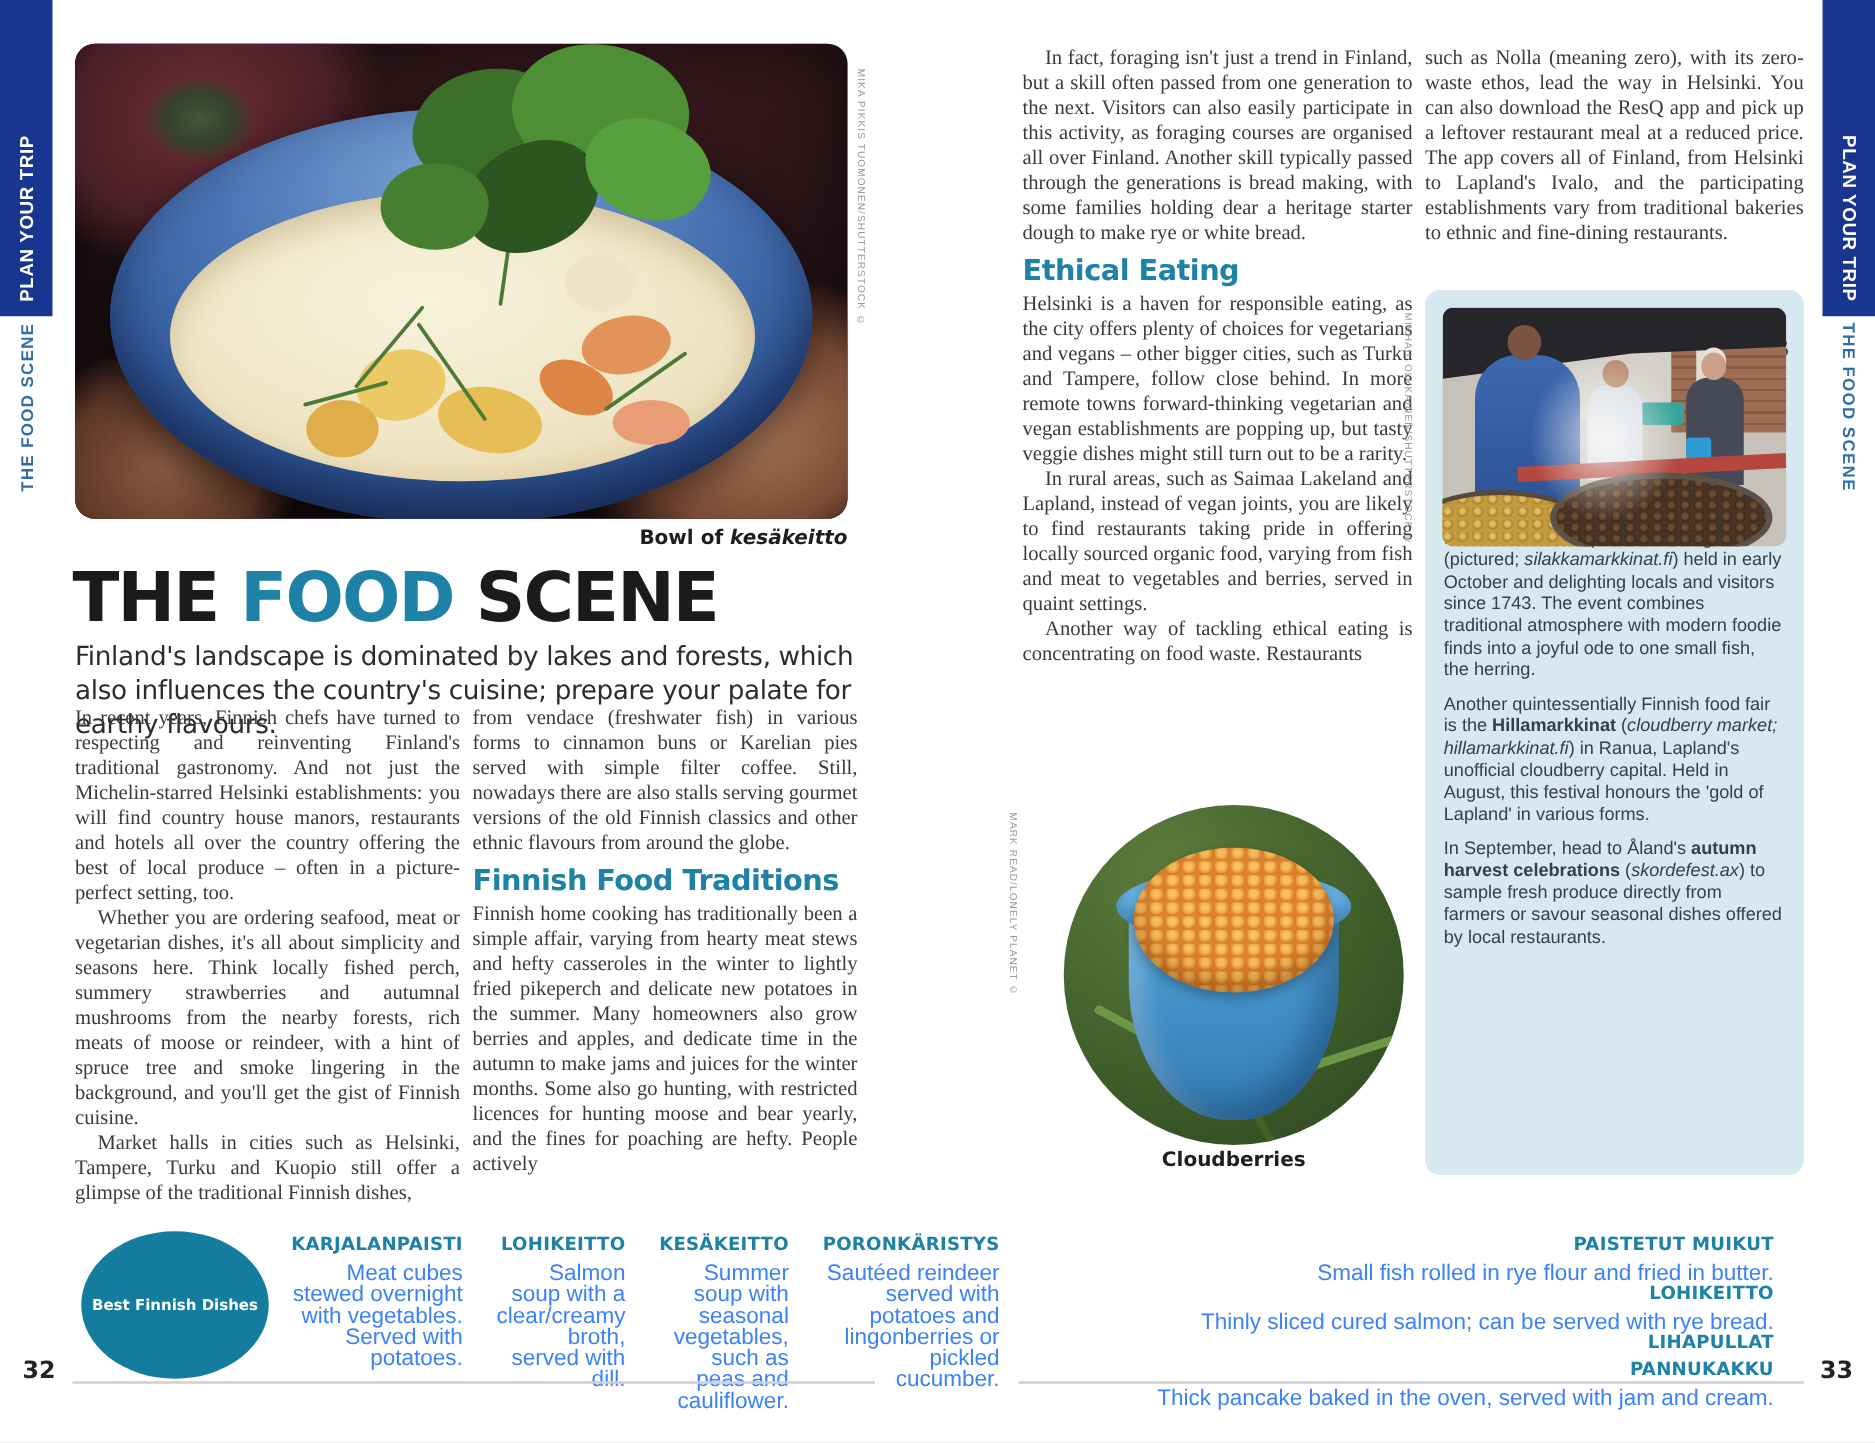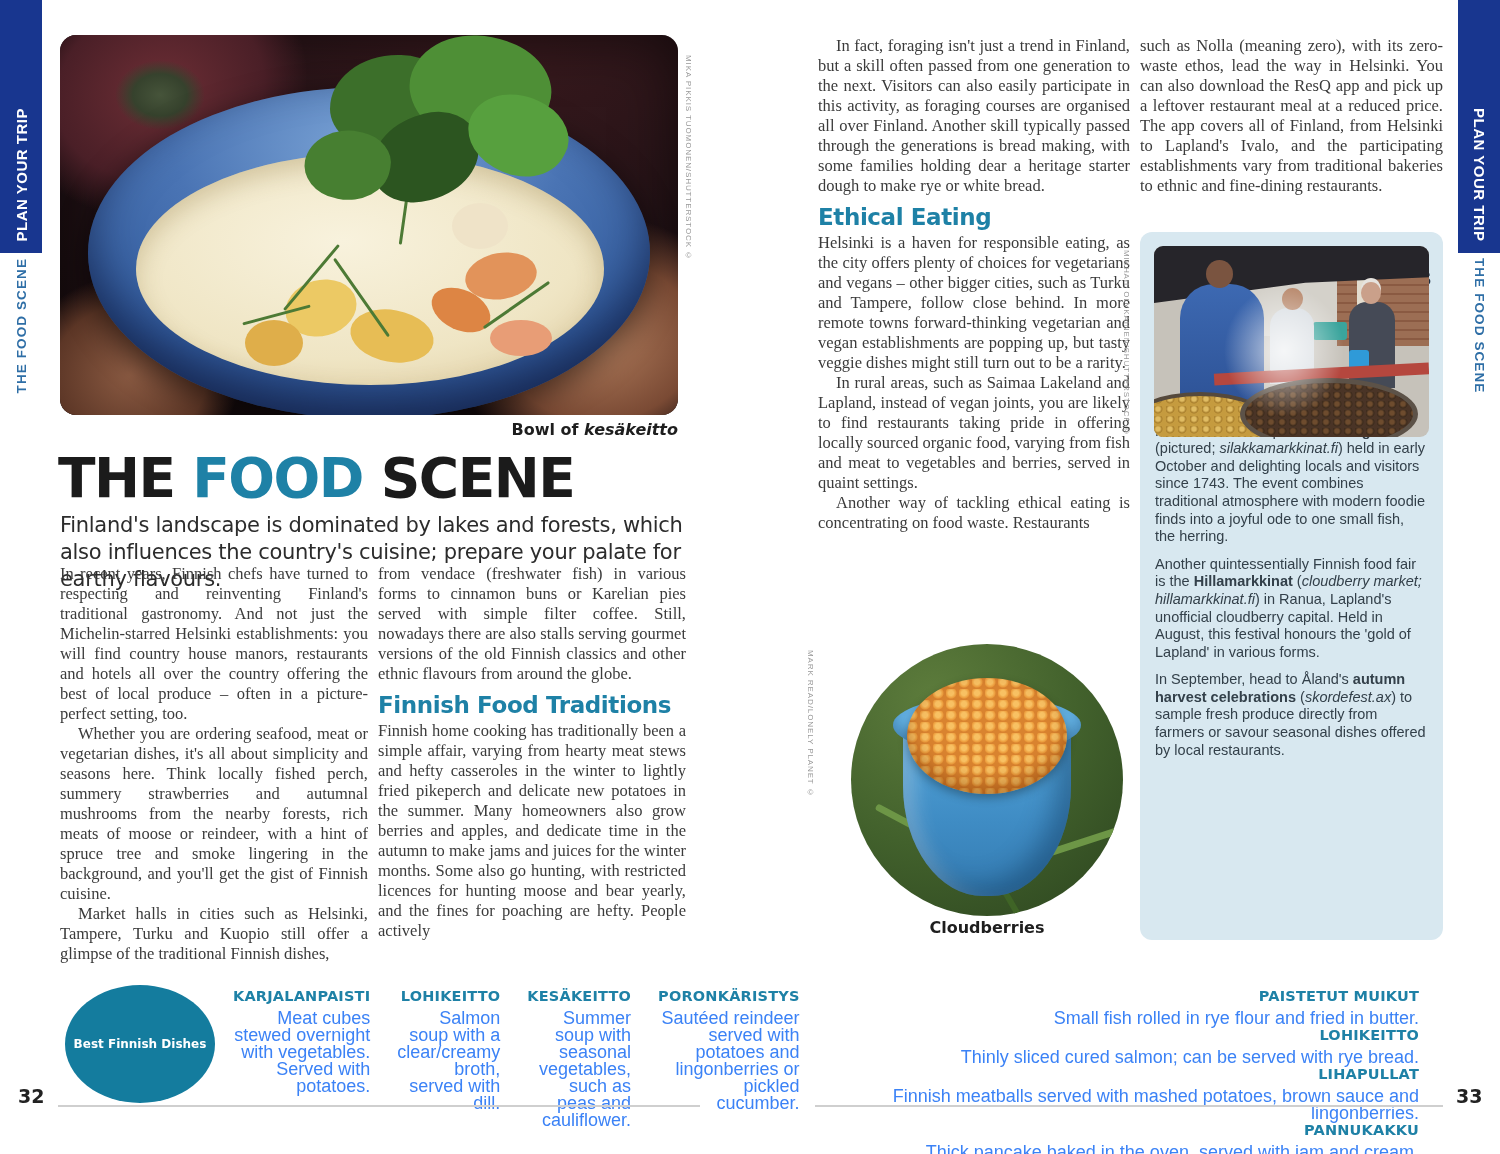--- a/index.html
+++ b/index.html
@@ -249,21 +249,20 @@
     <div class="dish" style="padding:0 26px;">
       <h4>PAISTETUT MUIKUT</h4>
       <p>Small fish rolled in rye flour and fried in butter.</p>
     </div>
     <div class="dish" style="padding:0 26px;">
       <h4>LOHIKEITTO</h4>
       <p>Thinly sliced cured salmon; can be served with rye bread.</p>
     </div>
     <div class="dish" style="padding:0 26px;">
       <h4>LIHAPULLAT</h4>
-      <p>Finnish meatballs served with mashed potatoes, brown sauce and lingonberries.</p>
     </div>
     <div class="dish" style="padding:0 26px;">
       <h4>PANNUKAKKU</h4>
       <p>Thick pancake baked in the oven, served with jam and cream.</p>
     </div>
   </div>
 
   <div class="page-rule" style="left:58px;top:1105px;width:642px;"></div>
   <div class="page-rule" style="left:815px;top:1105px;width:628px;"></div>
   <div class="page-num" style="left:18px;top:1085px;">32</div>

